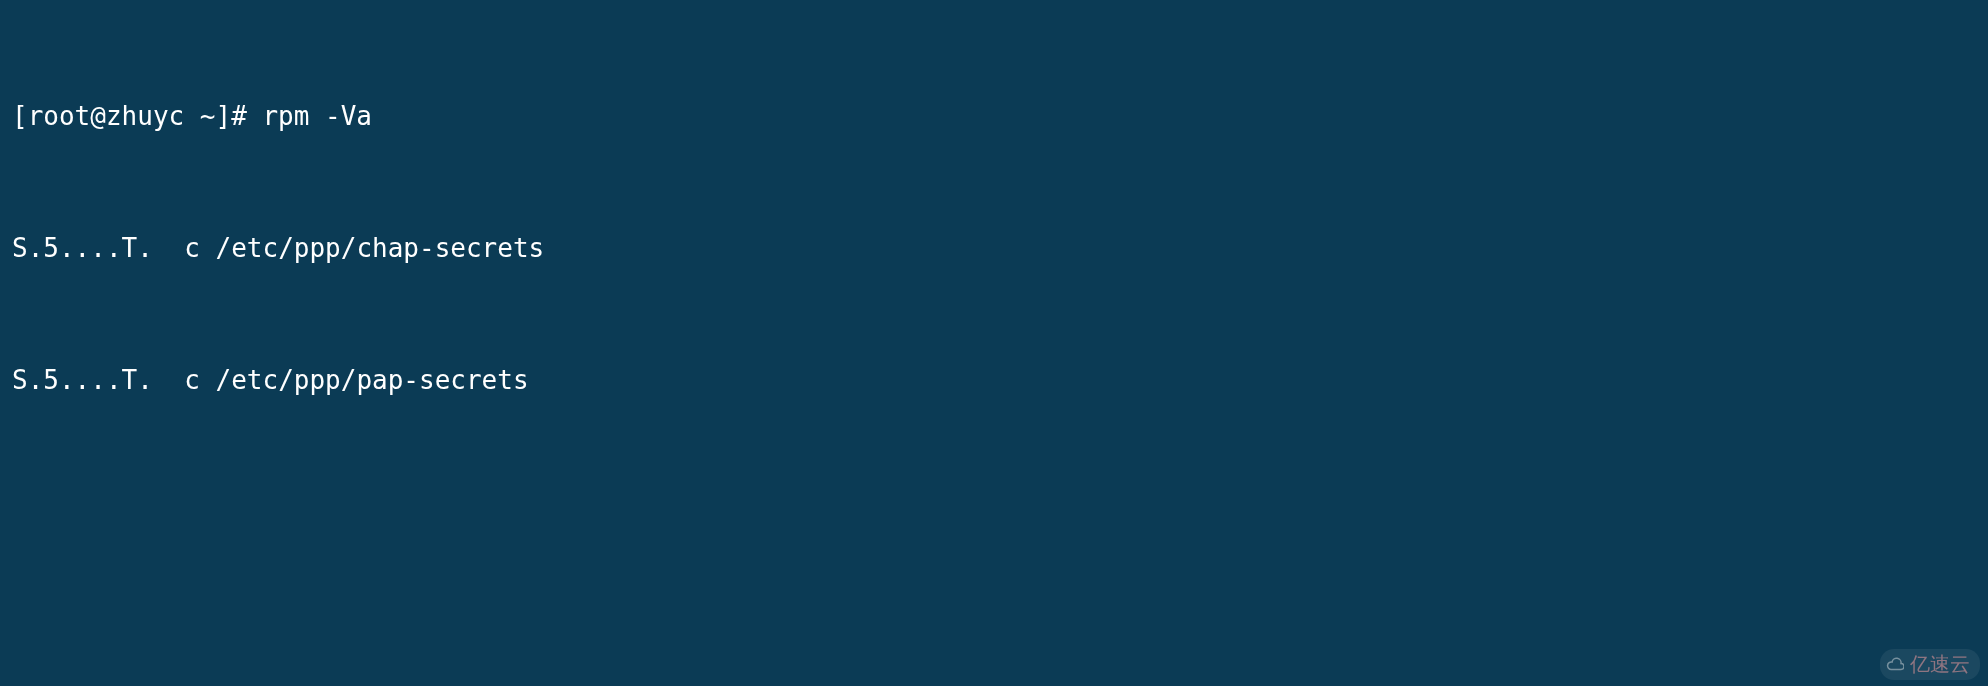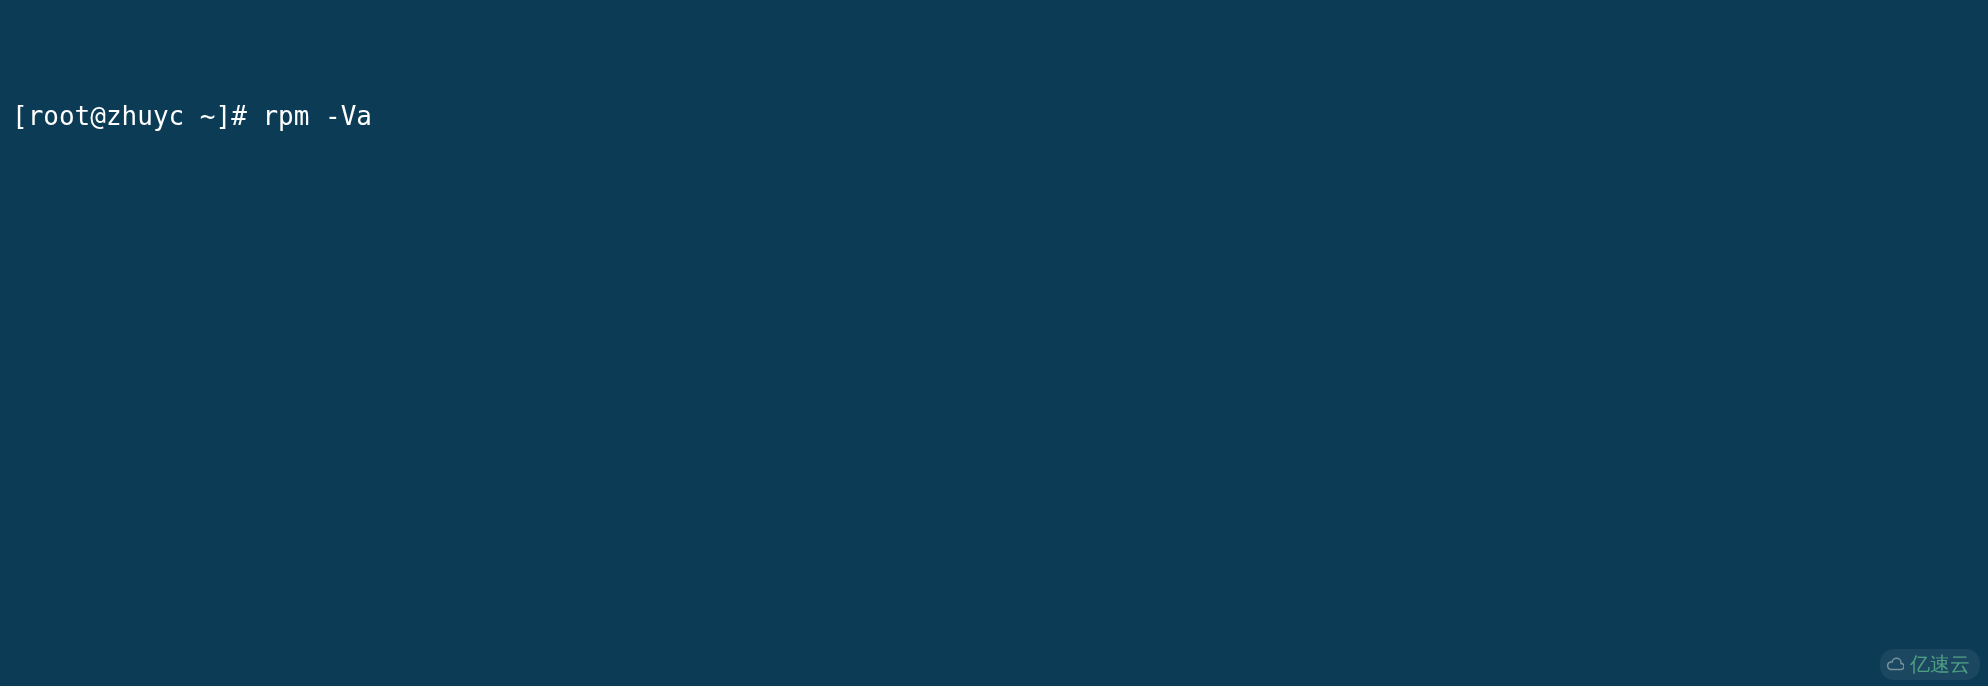--- a/index.html
+++ b/index.html
@@ -23,21 +23,21 @@
   }
   .line {
     display: block;
   }
   .watermark {
     position: absolute;
     right: 8px;
     bottom: 6px;
     font-family: sans-serif;
     font-size: 20px;
-    color: #86efac;
+    color: #fca5a5;
     opacity: 0.55;
     background: rgba(255,255,255,0.12);
     border-radius: 14px;
     padding: 2px 10px 2px 30px;
     display: flex;
     align-items: center;
   }
   .watermark svg {
     position: absolute;
     left: 6px;
@@ -45,20 +45,22 @@
     transform: translateY(-50%);
     width: 18px;
     height: 18px;
   }
 </style>
 </head>
 <body>
 
 <div class="terminal">
   <span class="line"><span>[root@zhuyc ~]# </span><span>rpm -Va</span></span>
+  <span class="line"><span>S.5....T.</span>  <span>c</span> <span>/etc/ppp/chap-secrets</span></span>
+  <span class="line"><span>S.5....T.</span>  <span>c</span> <span>/etc/ppp/pap-secrets</span></span>
   
   
   
   
   
   
 </div>
 
 <div class="watermark">
   <span>

